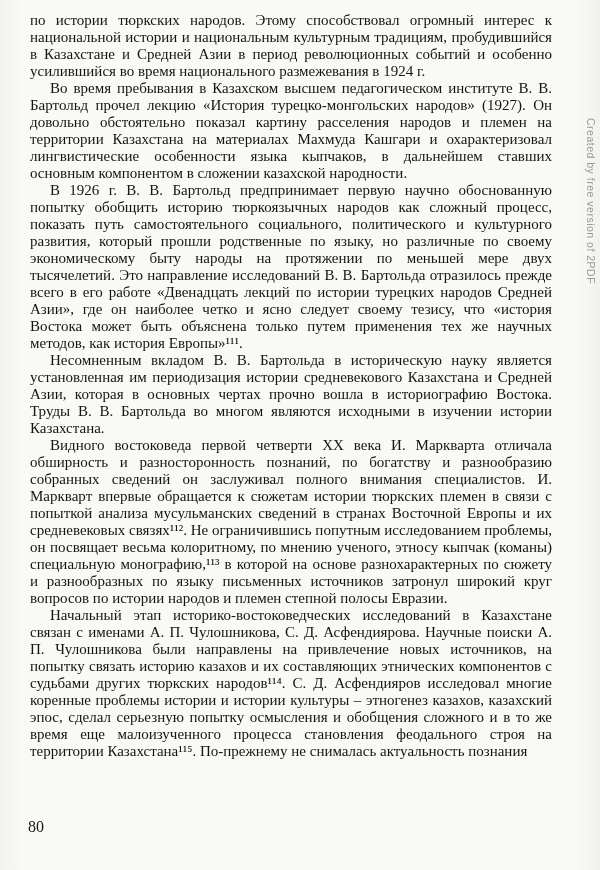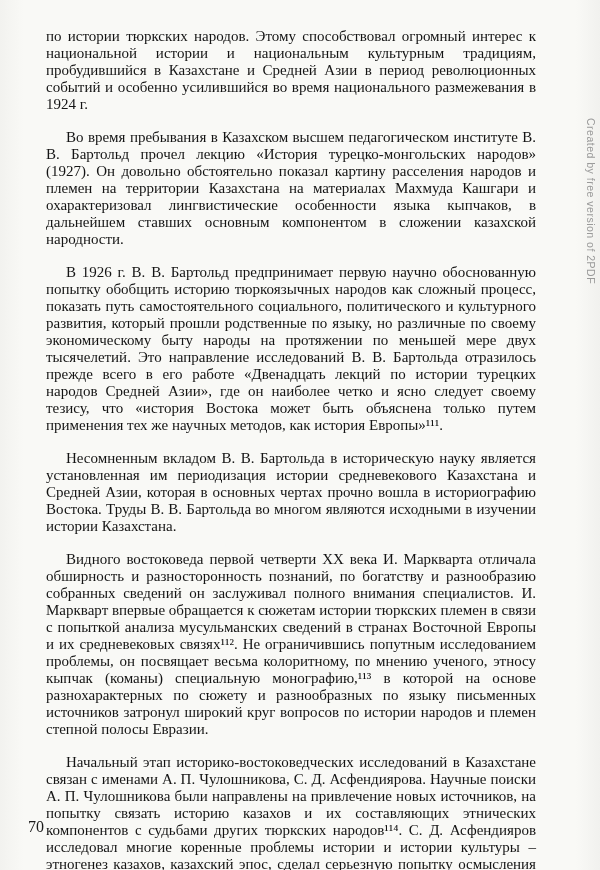--- a/index.html
+++ b/index.html
@@ -24,21 +24,21 @@
     top: 12px;
     left: 30px;
     width: 522px;
     color: #141414;
     font-size: 15px;
     line-height: 17px;
     text-align: justify;
     text-justify: inter-word;
   }
   .para {
-    margin: 16px;
+    margin: 0;
     text-indent: 20px;
   }
   .para.no-indent {
     text-indent: 0;
   }
   .page-number {
     position: absolute;
     left: 28px;
     top: 818px;
     font-size: 16px;
@@ -64,17 +64,17 @@
 
   <div class="text-block">
     <p class="para no-indent">по истории тюркских народов. Этому способствовал огромный интерес к национальной истории и национальным культурным традициям, пробудившийся в Казахстане и Средней Азии в период революционных событий и особенно усилившийся во время национального размежевания в 1924 г.</p>
     <p class="para">Во время пребывания в Казахском высшем педагогическом институте В. В. Бартольд прочел лекцию «История турецко-монгольских народов» (1927). Он довольно обстоятельно показал картину расселения народов и племен на территории Казахстана на материалах Махмуда Кашгари и охарактеризовал лингвистические особенности языка кыпчаков, в дальнейшем ставших основным компонентом в сложении казахской народности.</p>
     <p class="para">В 1926 г. В. В. Бартольд предпринимает первую научно обоснованную попытку обобщить историю тюркоязычных народов как сложный процесс, показать путь самостоятельного социального, политического и культурного развития, который прошли родственные по языку, но различные по своему экономическому быту народы на протяжении по меньшей мере двух тысячелетий. Это направление исследований В. В. Бартольда отразилось прежде всего в его работе «Двенадцать лекций по истории турецких народов Средней Азии», где он наиболее четко и ясно следует своему тезису, что «история Востока может быть объяснена только путем применения тех же научных методов, как история Европы»¹¹¹.</p>
     <p class="para">Несомненным вкладом В. В. Бартольда в историческую науку является установленная им периодизация истории средневекового Казахстана и Средней Азии, которая в основных чертах прочно вошла в историографию Востока. Труды В. В. Бартольда во многом являются исходными в изучении истории Казахстана.</p>
     <p class="para">Видного востоковеда первой четверти XX века И. Маркварта отличала обширность и разносторонность познаний, по богатству и разнообразию собранных сведений он заслуживал полного внимания специалистов. И. Маркварт впервые обращается к сюжетам истории тюркских племен в связи с попыткой анализа мусульманских сведений в странах Восточной Европы и их средневековых связях¹¹². Не ограничившись попутным исследованием проблемы, он посвящает весьма колоритному, по мнению ученого, этносу кыпчак (команы) специальную монографию,¹¹³ в которой на основе разнохарактерных по сюжету и разнообразных по языку письменных источников затронул широкий круг вопросов по истории народов и племен степной полосы Евразии.</p>
     <p class="para">Начальный этап историко-востоковедческих исследований в Казахстане связан с именами А. П. Чулошникова, С. Д. Асфендиярова. Научные поиски А. П. Чулошникова были направлены на привлечение новых источников, на попытку связать историю казахов и их составляющих этнических компонентов с судьбами других тюркских народов¹¹⁴. С. Д. Асфендияров исследовал многие коренные проблемы истории и истории культуры – этногенез казахов, казахский эпос, сделал серьезную попытку осмысления и обобщения сложного и в то же время еще малоизученного процесса становления феодального строя на территории Казахстана¹¹⁵. По-прежнему не снималась актуальность познания</p>
   </div>
 
-  <div class="page-number">70</div>
+  <div class="page-number">80</div>
 
   <div class="watermark">Created by free version of 2PDF</div>
 
 </div>
 
 </body></html>

